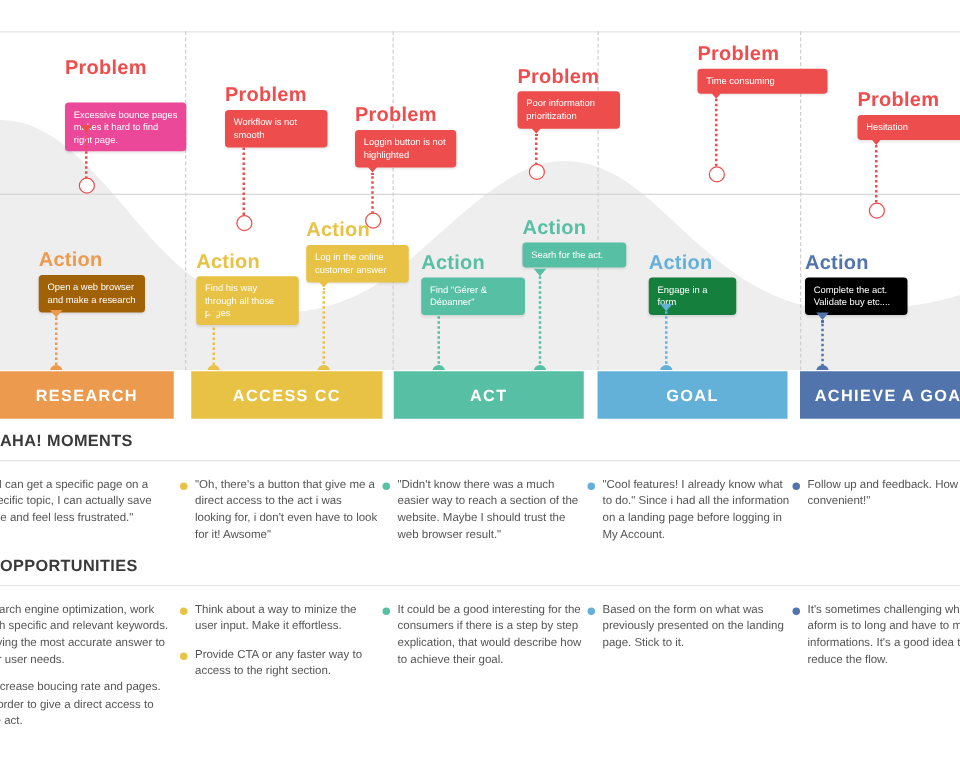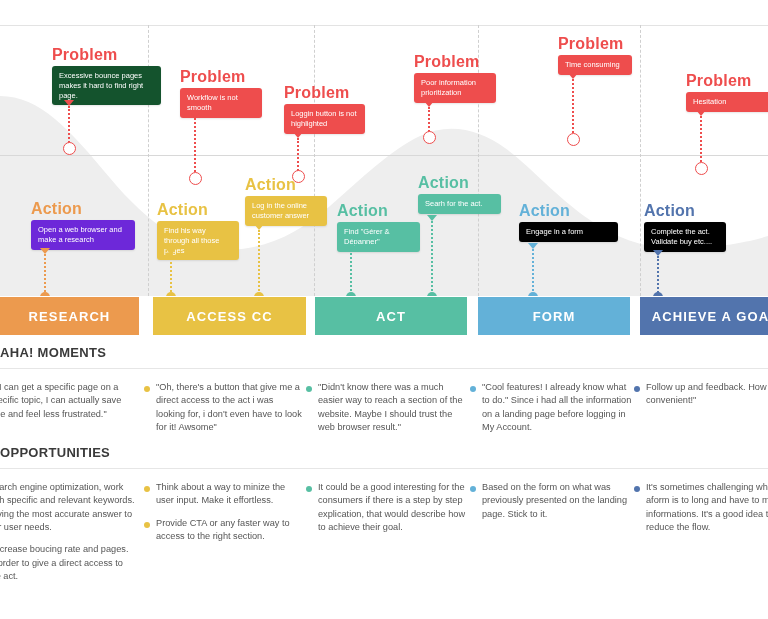--- a/index.html
+++ b/index.html
@@ -111,21 +111,21 @@
     <div class="toprule"></div>
     <div class="baseline"></div>
 
     <div class="vsep" style="left:148px"></div>
     <div class="vsep" style="left:314px"></div>
     <div class="vsep" style="left:478px"></div>
     <div class="vsep" style="left:640px"></div>
 
     <div class="marker" style="left:52px; top:66px;">
       <div class="m-kicker" style="color:#ee4d4d">Problem</div>
-      <div class="m-box" style="background:#14532d; width:109px;">Excessive bounce pages makes it hard to find right page.</div>
+      <div class="m-box" style="background:#ec4899; width:97px;margin-top:16px;">Excessive bounce pages makes it hard to find right page.</div>
       <div class="m-caret" style="left:12px; top:34px; border-top-color:#ee4d4d;"></div>
       <div class="m-stem" style="left:16px; top:40px; height:40px; border-color:#ee4d4d;"></div>
       <div class="m-ring" style="left:11px; top:76px;"></div>
     </div>
 
     <div class="marker" style="left:180px; top:88px;">
       <div class="m-kicker" style="color:#ee4d4d">Problem</div>
       <div class="m-box" style="background:#ee4d4d; width:82px;">Workflow is not smooth</div>
       <div class="m-caret" style="left:10px; top:24px; border-top-color:#ee4d4d;"></div>
       <div class="m-stem" style="left:14px; top:30px; height:58px; border-color:#ee4d4d;"></div>
@@ -143,37 +143,37 @@
     <div class="marker" style="left:414px; top:73px;">
       <div class="m-kicker" style="color:#ee4d4d">Problem</div>
       <div class="m-box" style="background:#ee4d4d; width:82px;">Poor information prioritization</div>
       <div class="m-caret" style="left:10px; top:28px; border-top-color:#ee4d4d;"></div>
       <div class="m-stem" style="left:14px; top:34px; height:28px; border-color:#ee4d4d;"></div>
       <div class="m-ring" style="left:9px; top:58px;"></div>
     </div>
 
     <div class="marker" style="left:558px; top:55px;">
       <div class="m-kicker" style="color:#ee4d4d">Problem</div>
-      <div class="m-box" style="background:#ee4d4d; width:74px;">Time consuming</div>
+      <div class="m-box" style="background:#ee4d4d; width:104px;">Time consuming</div>
       <div class="m-caret" style="left:10px; top:18px; border-top-color:#ee4d4d;"></div>
       <div class="m-stem" style="left:14px; top:24px; height:58px; border-color:#ee4d4d;"></div>
       <div class="m-ring" style="left:9px; top:78px;"></div>
     </div>
 
     <div class="marker" style="left:686px; top:92px;">
       <div class="m-kicker" style="color:#ee4d4d">Problem</div>
       <div class="m-box" style="background:#ee4d4d; width:88px;">Hesitation</div>
       <div class="m-caret" style="left:10px; top:18px; border-top-color:#ee4d4d;"></div>
       <div class="m-stem" style="left:14px; top:24px; height:50px; border-color:#ee4d4d;"></div>
       <div class="m-ring" style="left:9px; top:70px;"></div>
     </div>
 
     <div class="marker" style="left:31px; top:220px;">
       <div class="m-kicker" style="color:#ec9a4e">Action</div>
-      <div class="m-box" style="background:#6d28d9; width:104px;">Open a web browser and make a research</div>
+      <div class="m-box" style="background:#a16207; width:85px;">Open a web browser and make a research</div>
       <div class="m-caret" style="left:9px; top:28px; border-top-color:#ec9a4e;"></div>
       <div class="m-stem" style="left:13px; top:34px; height:42px; border-color:#ec9a4e;"></div>
       <div class="m-dot" style="left:9px; top:72px; background:#ec9a4e;"></div>
     </div>
 
     <div class="marker" style="left:157px; top:221px;">
       <div class="m-kicker" style="color:#e8c244">Action</div>
       <div class="m-box" style="background:#e8c244; width:82px;">Find his way through all those pages</div>
       <div class="m-caret" style="left:9px; top:28px; border-top-color:#e8c244;"></div>
       <div class="m-stem" style="left:13px; top:34px; height:41px; border-color:#e8c244;"></div>
@@ -199,40 +199,40 @@
     <div class="marker" style="left:418px; top:194px;">
       <div class="m-kicker" style="color:#57bfa3">Action</div>
       <div class="m-box" style="background:#57bfa3; width:83px;">Searh for the act.</div>
       <div class="m-caret" style="left:9px; top:21px; border-top-color:#57bfa3;"></div>
       <div class="m-stem" style="left:13px; top:27px; height:70px; border-color:#57bfa3;"></div>
       <div class="m-dot" style="left:9px; top:98px; background:#57bfa3;"></div>
     </div>
 
     <div class="marker" style="left:519px; top:222px;">
       <div class="m-kicker" style="color:#63b1d8">Action</div>
-      <div class="m-box" style="background:#000000; width:99px;">Engage in a form</div>
+      <div class="m-box" style="background:#15803d; width:70px;">Engage in a form</div>
       <div class="m-caret" style="left:9px; top:21px; border-top-color:#63b1d8;"></div>
       <div class="m-stem" style="left:13px; top:27px; height:46px; border-color:#63b1d8;"></div>
       <div class="m-dot" style="left:9px; top:70px; background:#63b1d8;"></div>
     </div>
 
     <div class="marker" style="left:644px; top:222px;">
       <div class="m-kicker" style="color:#5274ad">Action</div>
       <div class="m-box" style="background:#000000; width:82px;">Complete the act. Validate buy etc....</div>
       <div class="m-caret" style="left:9px; top:28px; border-top-color:#5274ad;"></div>
       <div class="m-stem" style="left:13px; top:34px; height:40px; border-color:#5274ad;"></div>
       <div class="m-dot" style="left:9px; top:70px; background:#5274ad;"></div>
     </div>
   </div>
 
   <div class="stagebar">
     <div class="stage" style="left:0px;   width:139px; background:#ec9a4e;">RESEARCH</div>
     <div class="stage" style="left:315px; width:152px; background:#57bfa3;">ACT</div>
     <div class="stage" style="left:153px; width:153px; background:#e8c244;">ACCESS CC</div>
-    <div class="stage" style="left:478px; width:152px; background:#63b1d8;">FORM</div>
+    <div class="stage" style="left:478px; width:152px; background:#63b1d8;">GOAL</div>
     <div class="stage" style="left:640px; width:150px; background:#5274ad;">ACHIEVE A GOAL</div>
   </div>
 
   <div class="section" style="top:345px;">
     <div class="sec-title" style="margin-left:-14px;">AHA! MOMENTS</div>
     <div class="sec-rule"></div>
     <div class="cols" style="height:90px; margin-top:12px;">
 
       <div class="col" style="left:-12px; width:150px;">
         <div class="item nobullet">

